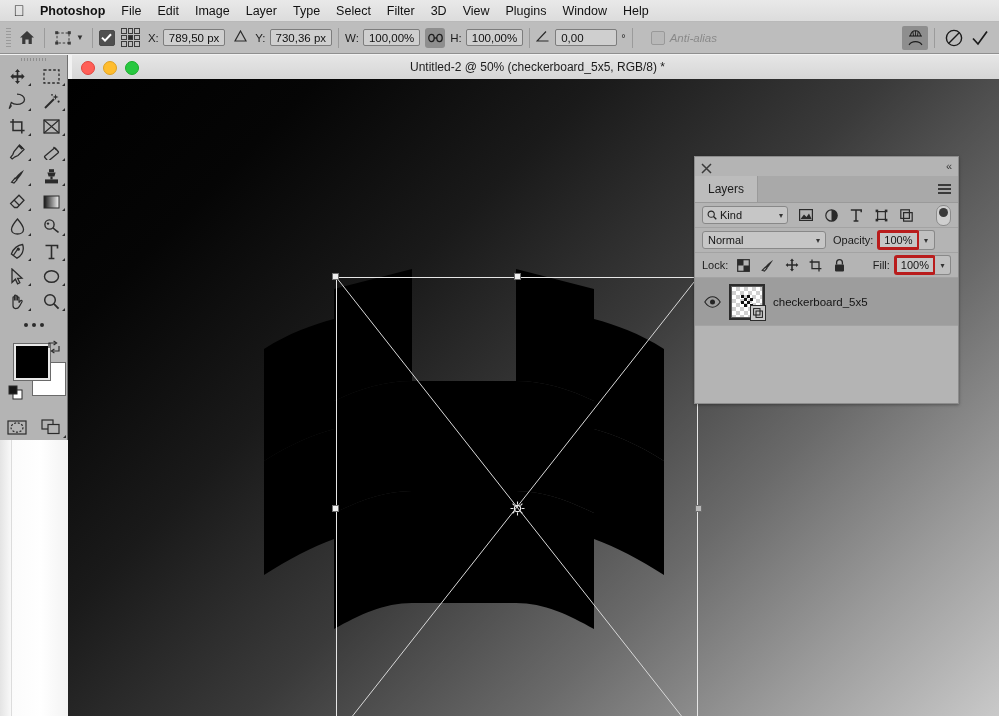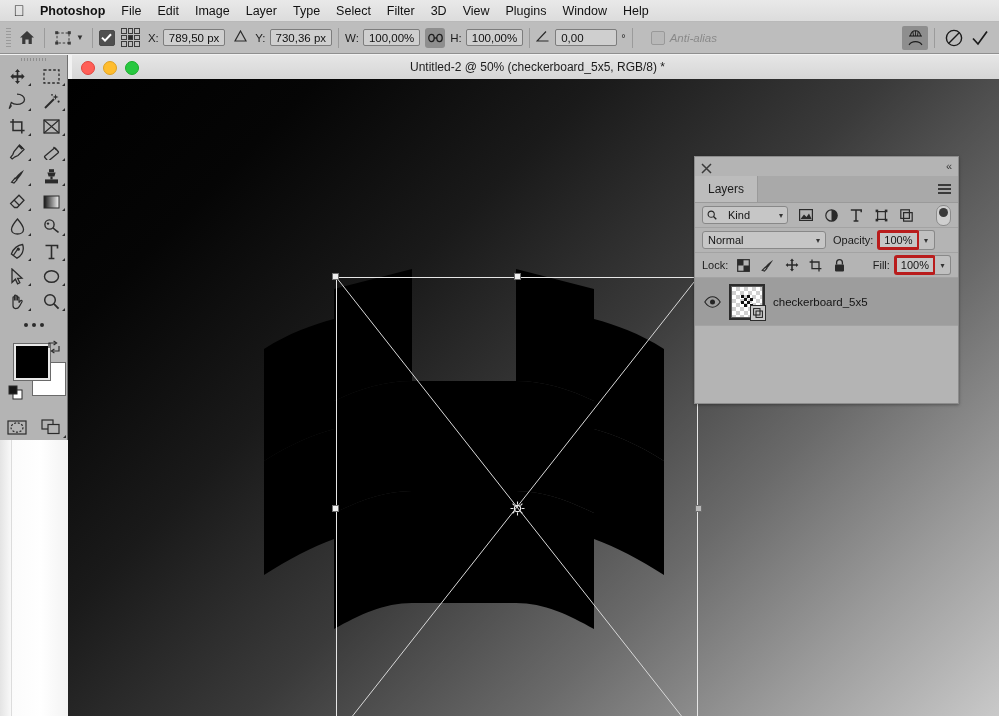--- a/index.html
+++ b/index.html
@@ -121,21 +121,21 @@
   .p-tabs{height:26px;background:#a9a9a9;display:flex;align-items:center;position:relative;
     border-bottom:1px solid #9a9a9a;}
   .p-tab{height:26px;line-height:26px;padding:0 13px;font-size:12px;color:#1b1b1b;
     background:#bcbcbc;border-right:1px solid #9a9a9a;}
   .p-menu{position:absolute;right:7px;top:8px;width:13px;height:10px;
     display:flex;flex-direction:column;justify-content:space-between;}
   .p-menu i{height:2px;background:#3a3a3a;}
   .p-row{height:25px;display:flex;align-items:center;padding:0 7px;box-sizing:border-box;
     border-bottom:1px solid #a3a3a3;}
   .filter-field{flex:0 0 86px;height:18px;background:#c6c6c6;border:1px solid #888;
-    border-radius:3px;display:flex;align-items:center;padding:0 4px;box-sizing:border-box;gap:11px;}
+    border-radius:3px;display:flex;align-items:center;padding:0 4px;box-sizing:border-box;gap:3px;}
   .filter-field .ftxt{font-size:11px;color:#151515;flex:1;}
   .ficons{display:flex;align-items:center;gap:9px;margin-left:10px;}
   .ficons span{width:16px;height:16px;display:flex;align-items:center;justify-content:center;color:#2a2a2a;}
   .fpill{margin-left:auto;width:13px;height:19px;border-radius:7px;background:#cfcfcf;
     border:1px solid #8b8b8b;position:relative;}
   .fpill:after{content:"";position:absolute;left:2px;top:2px;width:9px;height:9px;border-radius:50%;background:#3a3a3a;}
   .blend-sel{flex:0 0 124px;height:18px;background:#c6c6c6;border:1px solid #888;border-radius:3px;
     display:flex;align-items:center;padding:0 5px;box-sizing:border-box;font-size:11px;color:#151515;}
   .blend-sel .caret{margin-left:auto;}
   .lbl{font-size:11px;color:#1b1b1b;margin-left:7px;}

